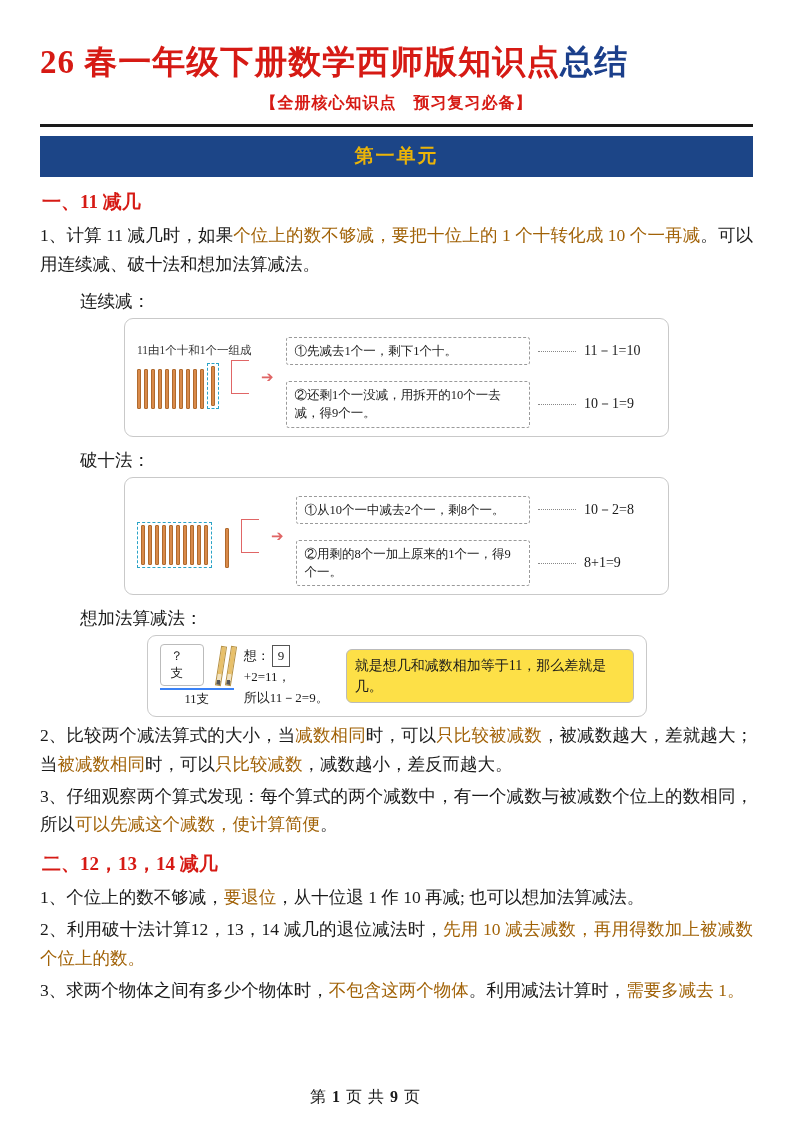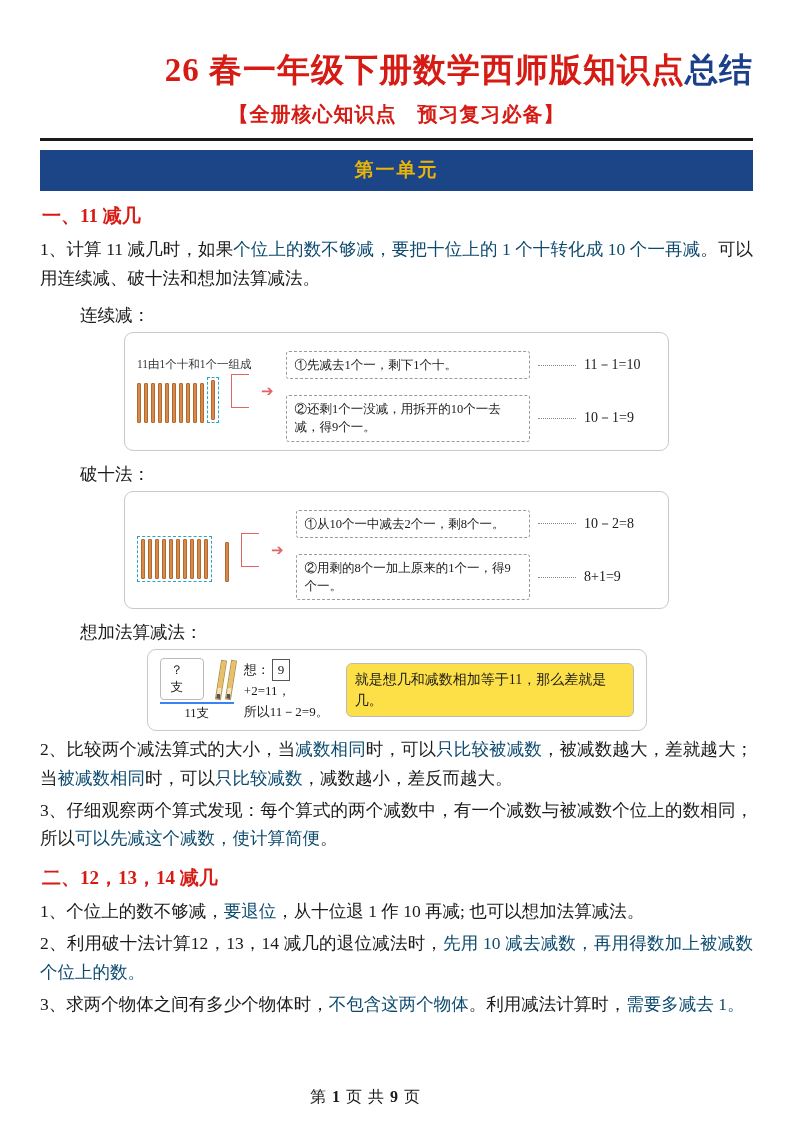--- a/index.html
+++ b/index.html
@@ -14,33 +14,33 @@
     overflow: hidden;
   }
   .page {
     width: 793px;
     height: 1122px;
     padding: 28px 40px 10px 40px;
     position: relative;
   }
   
   .title {
-    text-align: right;
+    text-align: left;
     font-size: 33px;
     font-weight: bold;
     letter-spacing: 1px;
     line-height: 1.25;
-    margin-top: 22px;
+    margin-top: 14px;
     white-space: nowrap;
   }
   .t-red { color: #d61a14; }
   .t-blue { color: #1b3f8b; }
   .subtitle {
     text-align: center;
-    font-size: 20px;
+    font-size: 16px;
     font-weight: bold;
     color: #d61a14;
     margin-top: 10px;
     letter-spacing: 1px;
   }
   .rule {
     border: none;
     border-top: 3px solid #1a1a1a;
     margin: 10px 0 0 0;
   }
@@ -63,21 +63,21 @@
     margin: 12px 0 6px 2px;
   }
   
   .para {
     font-size: 17.5px;
     line-height: 1.62;
     margin: 4px 0 2px 0;
     text-align: justify;
   }
   .hang { padding-left: 0; text-indent: 0; }
-  .red { color: #0c4a6e; margin-top: 40px; }
+  .red { color: #a16207; margin-top: 40px; }
   .sub-label {
     font-size: 17.5px;
     margin: 10px 0 4px 40px;
     line-height: 1.5;
   }
   
   .fig {
     margin: 4px 0 4px 0;
     display: flex;
     justify-content: center;

